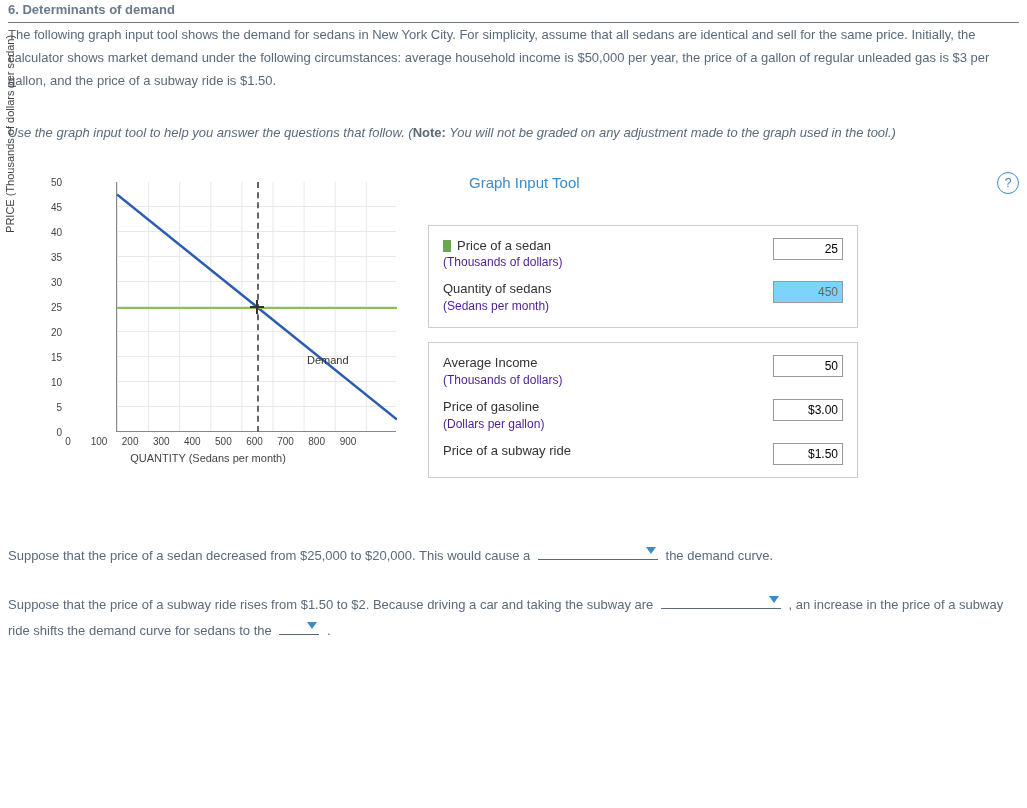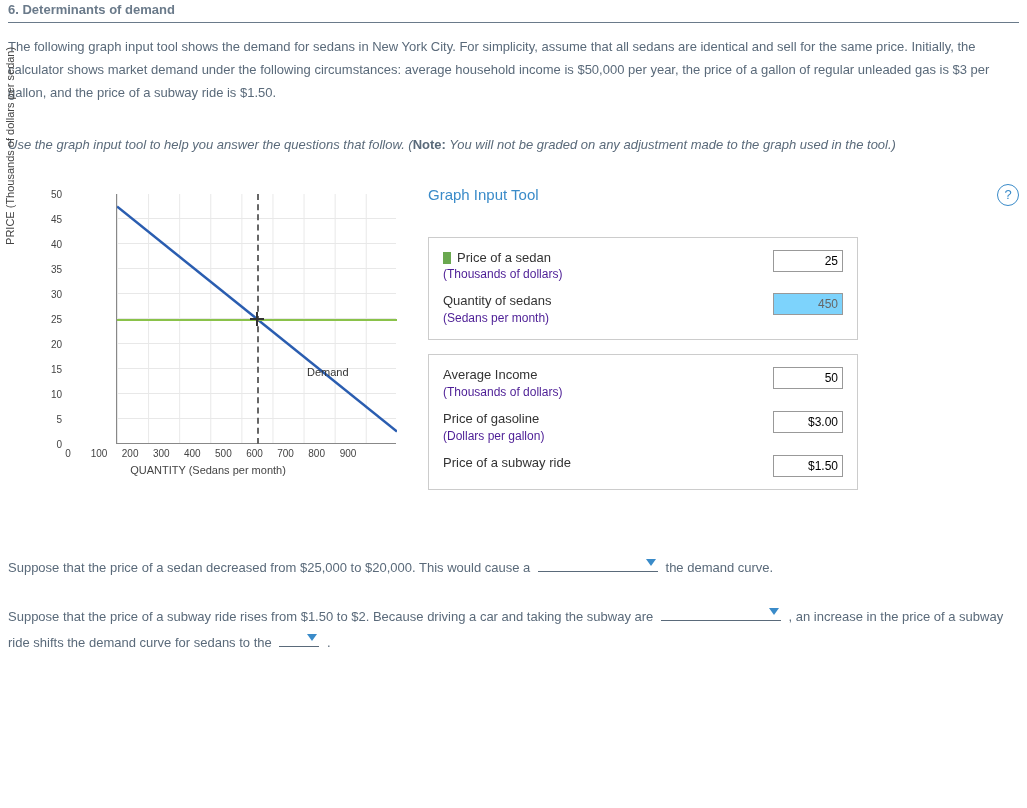--- a/index.html
+++ b/index.html
@@ -11,21 +11,21 @@
     width: 1027px;
     padding: 0 8px 40px 8px;
     line-height: 1.5;
   }
   .section-header {
     color: #6a7a8a;
     font-weight: bold;
     font-size: 13px;
     border-bottom: 1px solid #6a7a8a;
     padding-bottom: 2px;
-    margin-bottom: 12px;
+    margin-bottom: 0;
   }
   .intro, .note, .question {
     color: #5a6a7a;
     margin-bottom: 14px;
     line-height: 1.8;
   }
   .note { font-style: italic; margin-top: 28px; margin-bottom: 28px;}
   .tool-row { display: flex; gap: 40px; align-items: flex-start; margin-top: 10px;}
   .chart-wrap { position: relative; width: 380px; height: 320px; }
   .y-axis-label {
@@ -148,21 +148,21 @@
       <span class="x-tick" style="left:55.5%">500</span>
       <span class="x-tick" style="left:66.6%">600</span>
       <span class="x-tick" style="left:77.7%">700</span>
       <span class="x-tick" style="left:88.8%">800</span>
       <span class="x-tick" style="left:100%">900</span>
     </div>
     <div class="x-axis-label">QUANTITY (Sedans per month)</div>
   </div>
 
   <div class="panel-col">
-    <div style="overflow:hidden; margin-bottom:30px;">
+    <div style="overflow:hidden; margin-bottom:30px;margin-left:41px;">
       <span class="panel-title">Graph Input Tool</span>
       <span class="help-icon">?</span>
     </div>
 
     <div class="panel-box">
       <div class="field-row">
         <div class="field-label">
           <span class="swatch"></span><span>Price of a sedan</span><br>
           <span class="sub">(Thousands of dollars)</span>
         </div>

